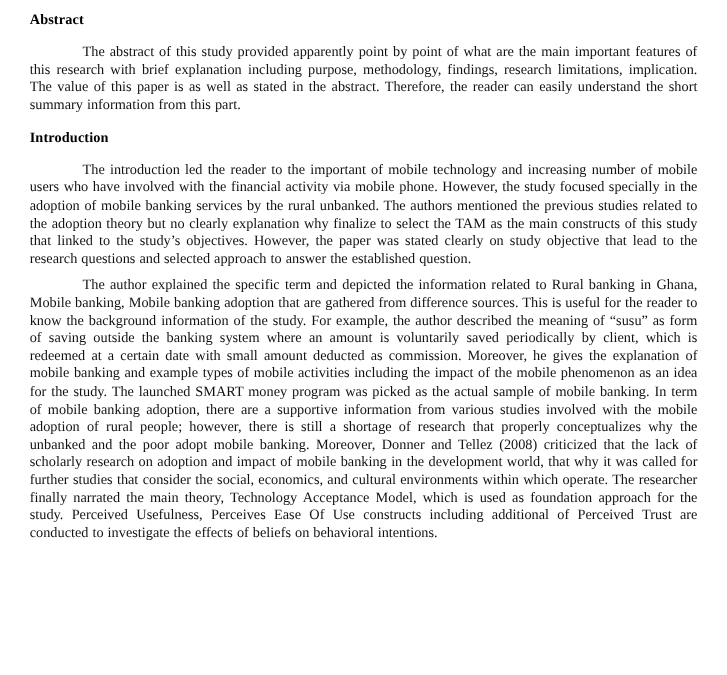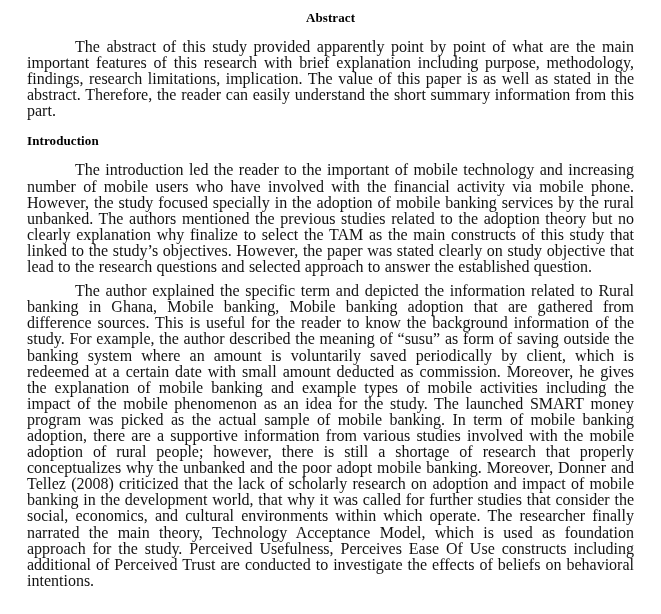--- a/index.html
+++ b/index.html
@@ -23,24 +23,23 @@
   }
   .doc-section h2 {
     font-size: 13px;
     font-weight: bold;
     margin: 14px 0 13px 0;
     color: #000000;
     letter-spacing: 0.1px;
   }
   .doc-section:first-child h2 {
     margin-top: 4px;
-    text-align: center;
   }
   .doc-section p {
-    font-size: 16px;
+    font-size: 13px;
     line-height: 16.1px;
     margin: 0 0 8px 0;
     text-align: justify;
     text-indent: 48px;
     color: #111111;
     word-spacing: 0.4px;
   }
 </style>
 </head>
 <body>

